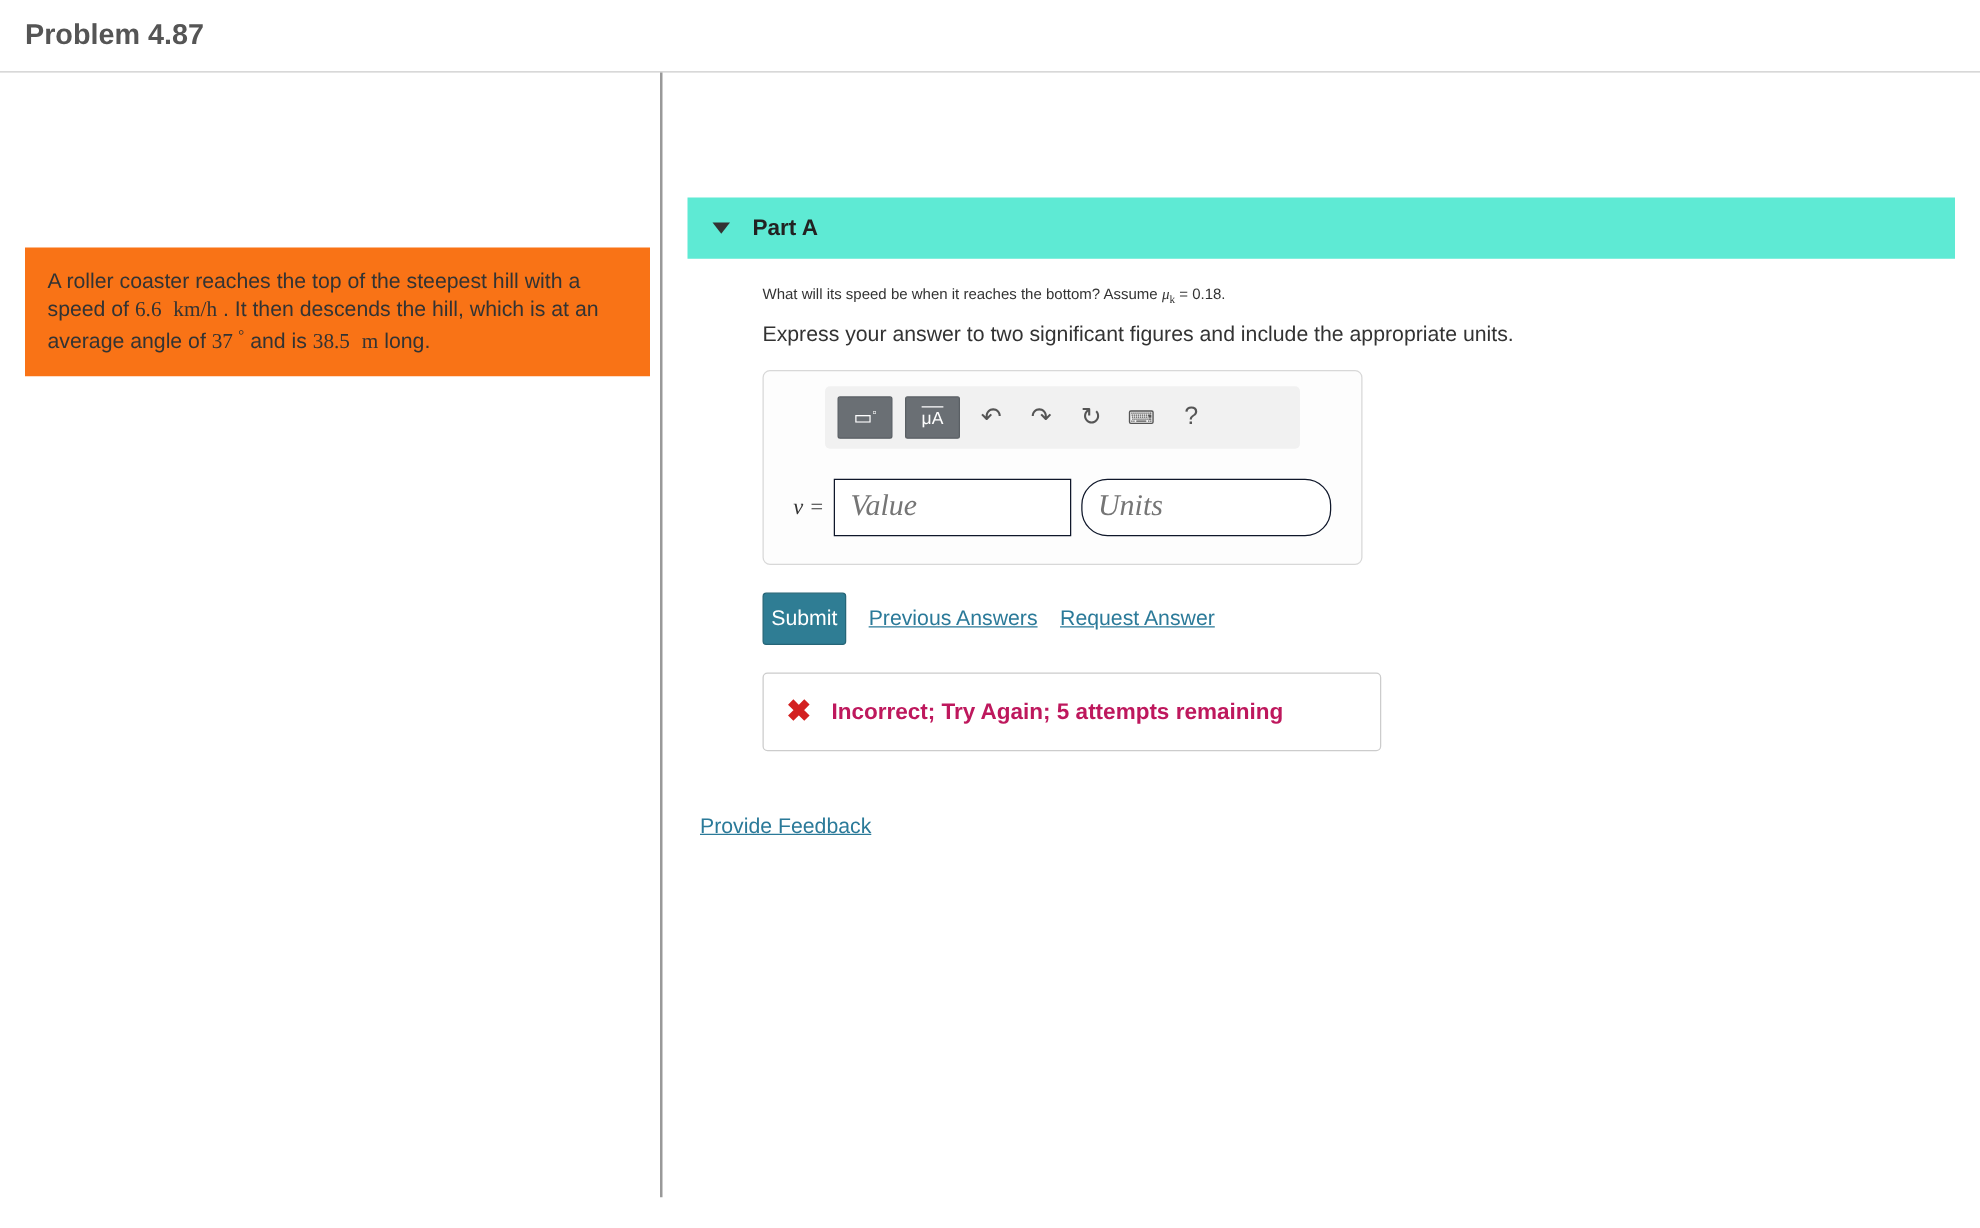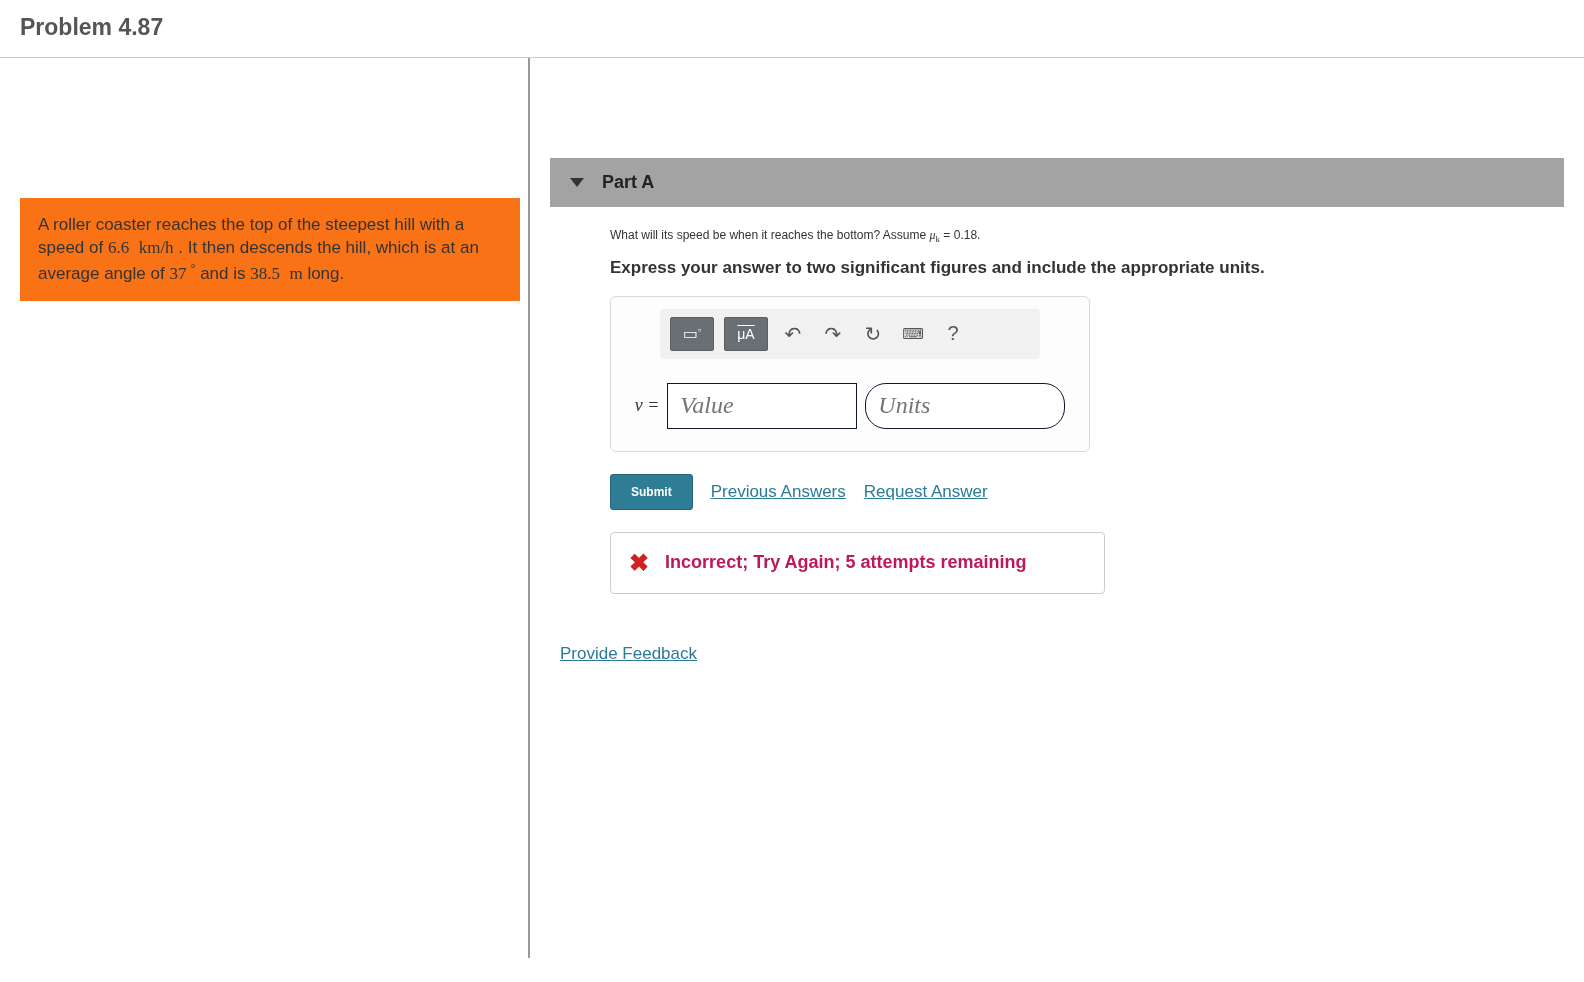--- a/index.html
+++ b/index.html
@@ -36,21 +36,21 @@
     font-size: 17px;
     line-height: 1.35;
     color: #333;
   }
   .right-panel {
     flex: 1;
     padding: 0 20px;
   }
   .part-header {
     margin-top: 100px;
-    background: #a3a3a3;
+    background: #5eead4;
     padding: 14px 20px;
     display: flex;
     align-items: center;
     gap: 18px;
   }
   .part-header .arrow {
     width: 0; height: 0;
     border-left: 7px solid transparent;
     border-right: 7px solid transparent;
     border-top: 9px solid #333;
@@ -62,21 +62,21 @@
   }
   .question-area {
     padding: 20px 40px 0 60px;
   }
   .question-text {
     font-size: 12px;
     line-height: 1.4;
     margin-bottom: 12px;
   }
   .instruction {
-    font-weight: bold;
+    font-weight: normal;
     font-size: 17px;
     margin-bottom: 18px;
   }
   .answer-box {
     border: 1px solid #d8d8d8;
     border-radius: 6px;
     padding: 12px;
     width: 480px;
     background: #fdfdfd;
   }
@@ -136,25 +136,24 @@
   .action-row {
     margin-top: 22px;
     display: flex;
     align-items: center;
     gap: 18px;
   }
   .submit-btn {
     background: #2f7d94;
     color: #fff;
     border: 1px solid #256577;
-    padding: 10px 20px;
-    font-size: 12px;
+    padding: 10px 6px;
+    font-size: 17px;
     border-radius: 3px;
     cursor: pointer;
-    font-weight: bold;
   }
   .link {
     color: #2b7a99;
     text-decoration: underline;
     font-size: 17px;
     cursor: pointer;
   }
   .feedback-box {
     margin-top: 22px;
     border: 1px solid #ccc;

